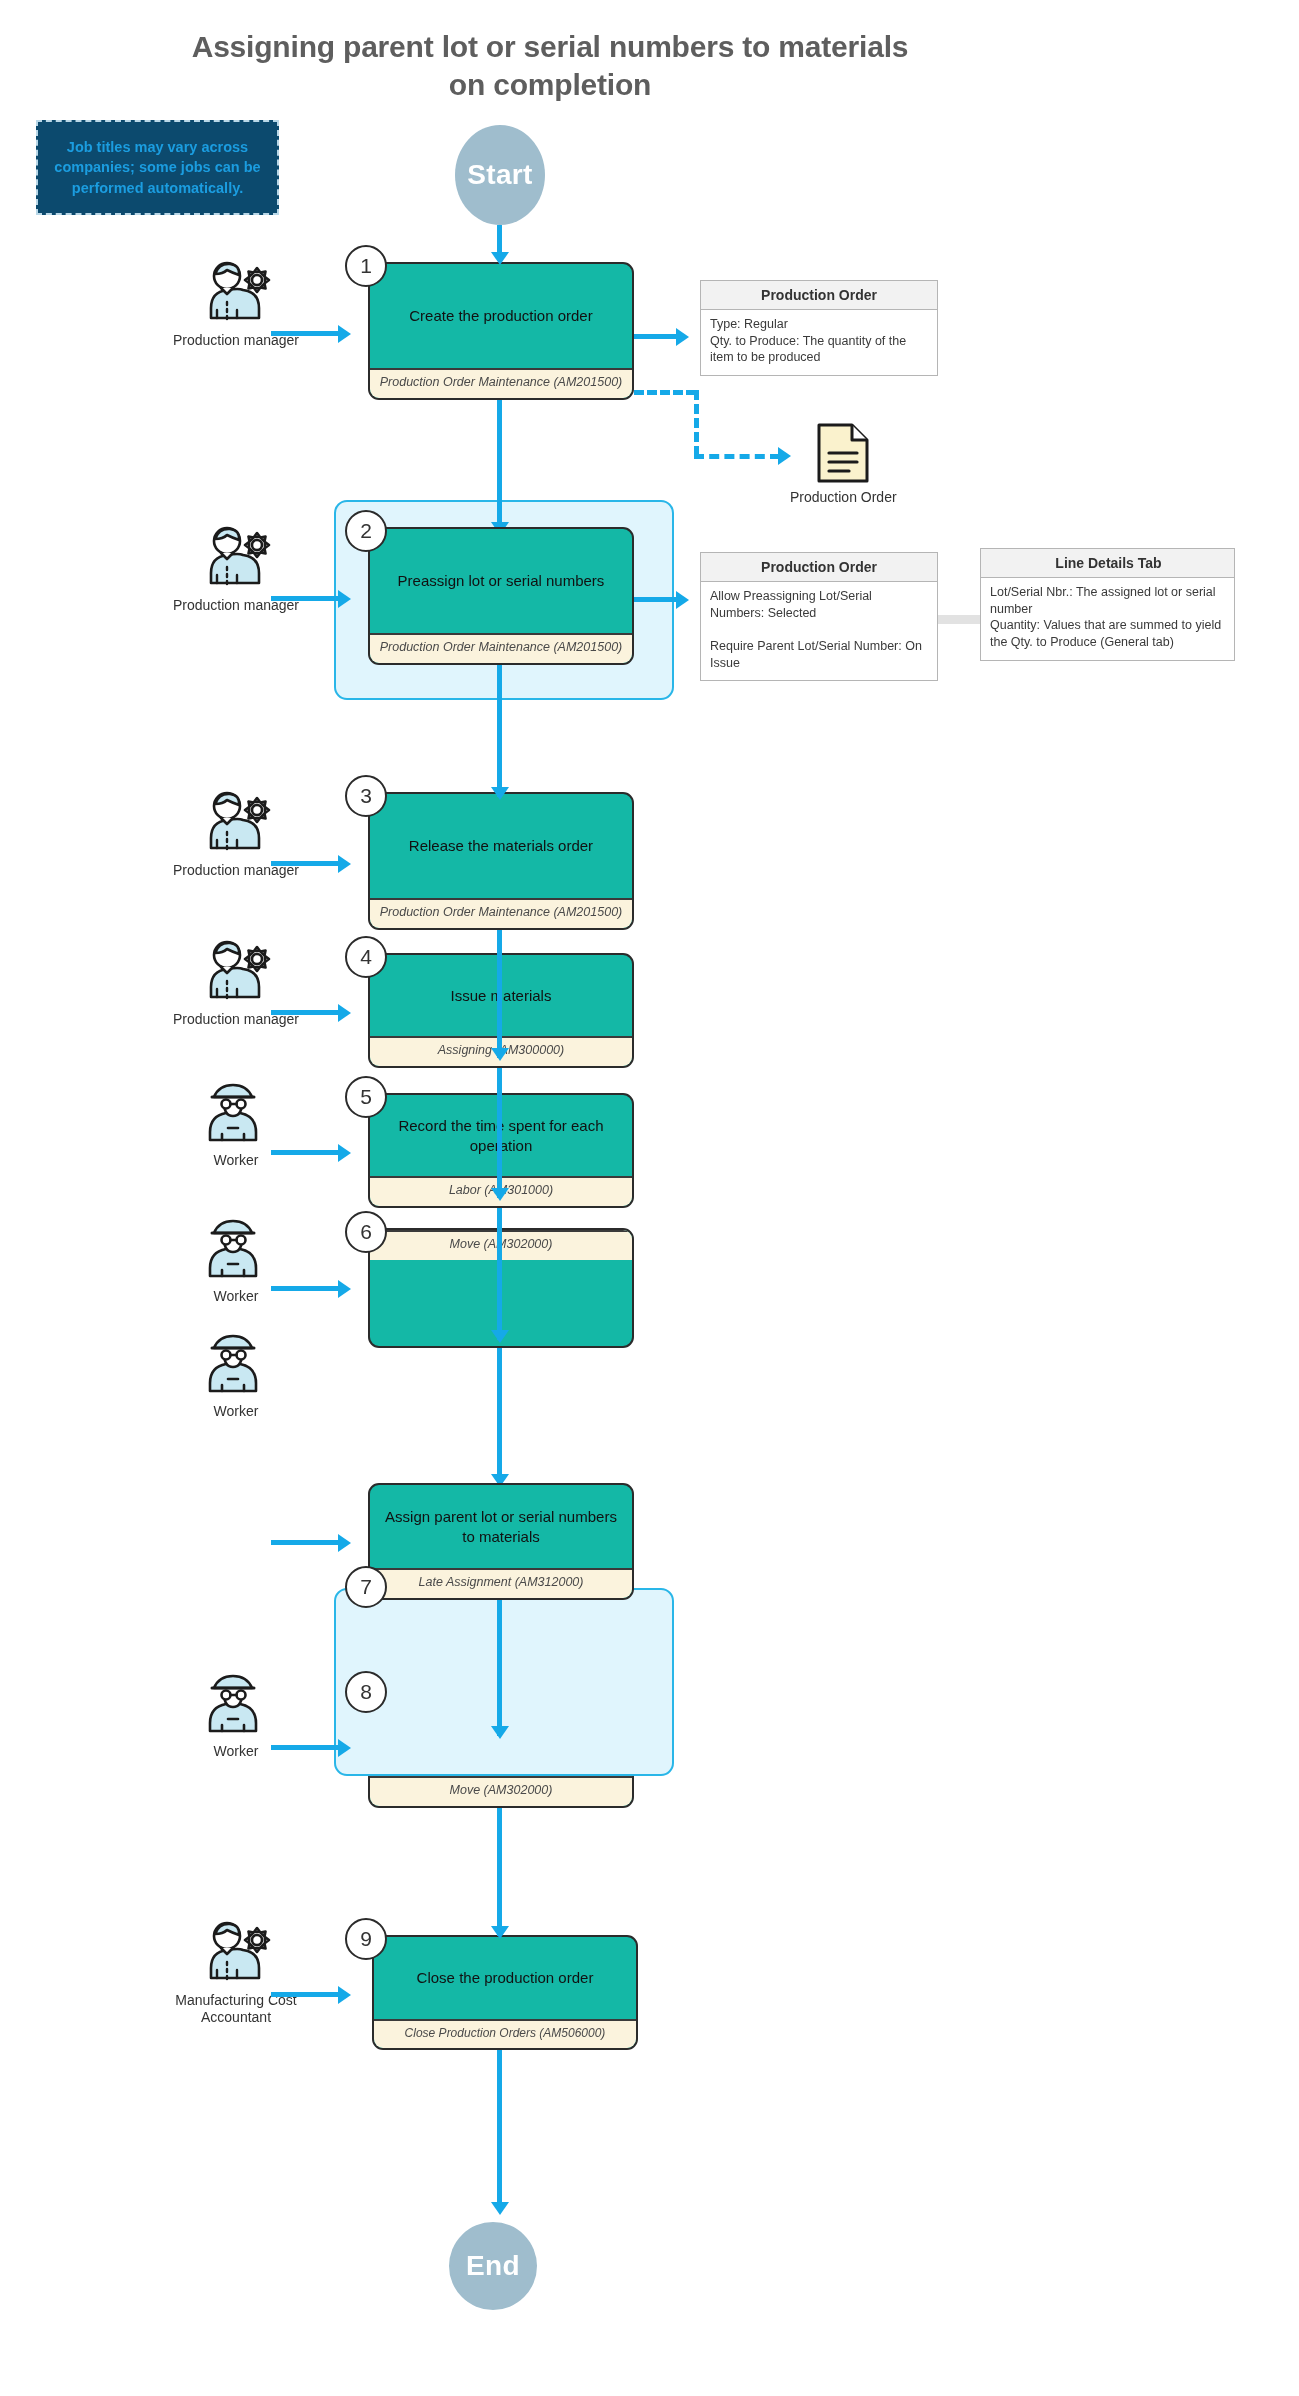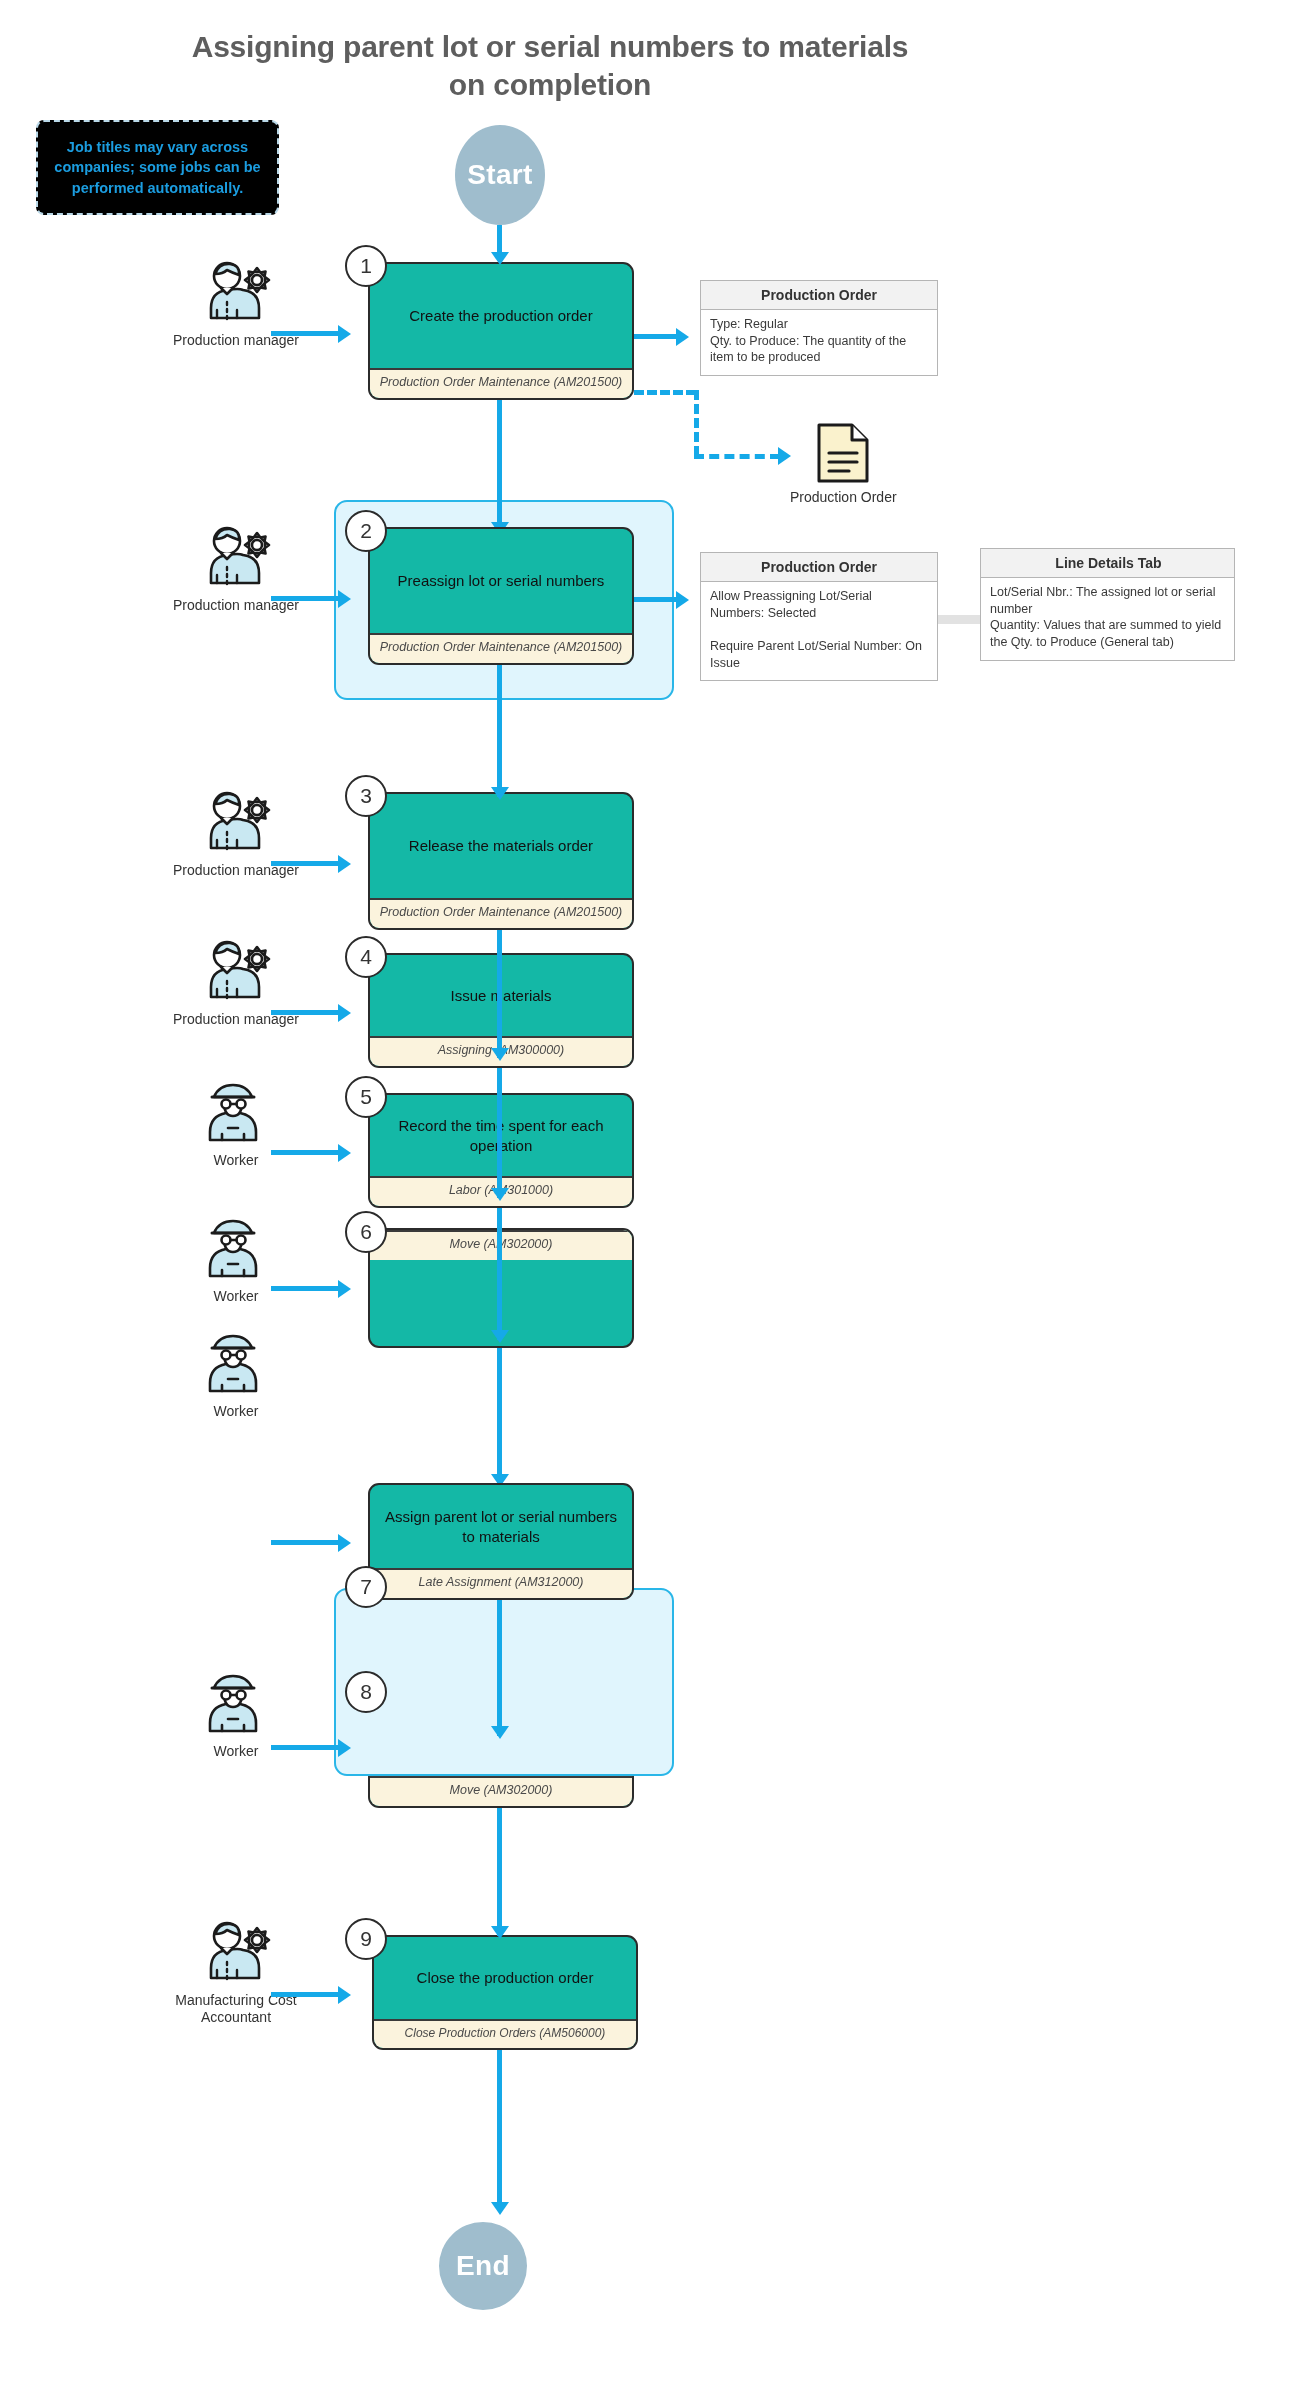--- a/index.html
+++ b/index.html
@@ -30,23 +30,23 @@
     letter-spacing: -0.2px;
   }
 
   
   #note {
     position: absolute;
     left: 36px;
     top: 120px;
     width: 243px;
     height: 95px;
-    background: #000000;
+    background: #0c4a6e;
     border: 2px dashed #b9d8e8;
-    border-radius: 8px;
+    border-radius: 0;
     display: flex;
     align-items: center;
     justify-content: center;
     padding: 4px 12px;
   }
   #note .note-text {
     font-size: 14.5px;
     font-weight: bold;
     color: #1b9de0;
     text-align: center;
@@ -64,21 +64,21 @@
     font-weight: bold;
     font-size: 28px;
     letter-spacing: 0.3px;
   }
   #start-node {
     left: 455px; top: 125px;
     width: 90px; height: 100px;
     border-radius: 50%;
   }
   #end-node {
-    left: 439px; top: 2222px;
+    left: 449px; top: 2222px;
     width: 88px; height: 88px;
     border-radius: 50%;
     text-align: center;
   }
 
   
   .step {
     position: absolute;
     width: 266px;
     background: #14b8a6;

